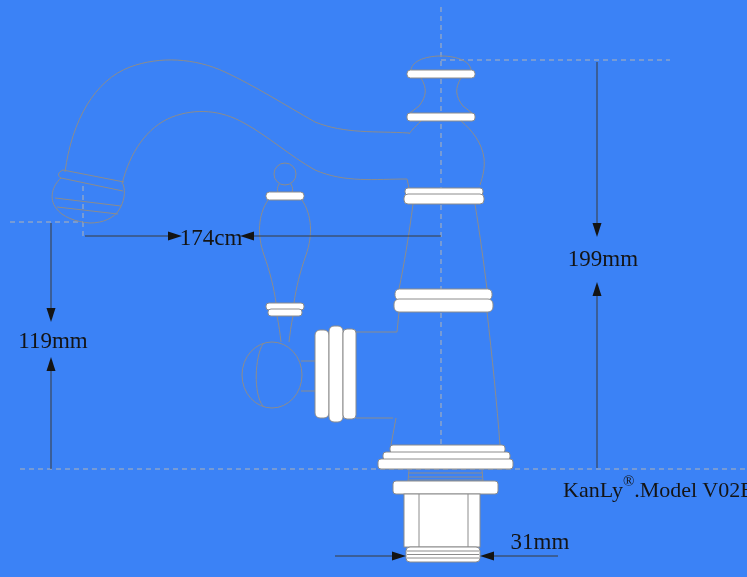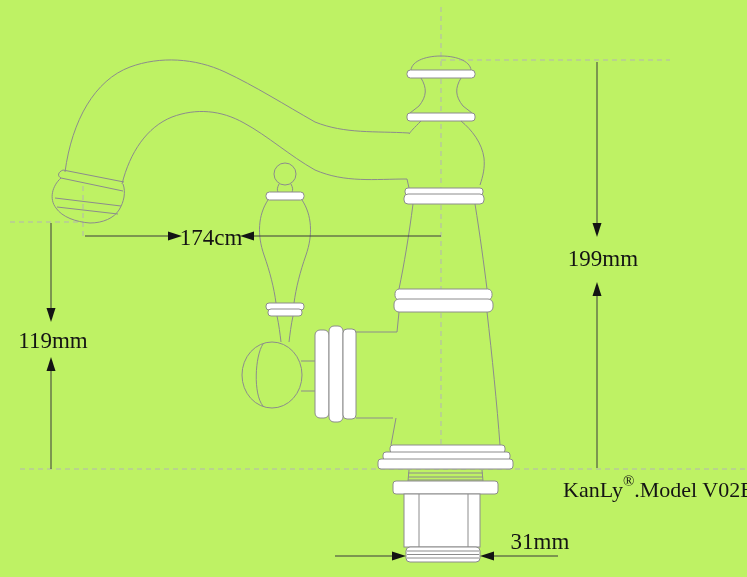--- a/index.html
+++ b/index.html
@@ -1,17 +1,17 @@
 <!DOCTYPE html>
 <html><head>
 <meta charset="utf-8">
 <style>
   html,body{margin:0;padding:0;background:#ffffff;}
   .stage{
-    position:relative;width:747px;height:577px;background:#bef264;
+    position:relative;width:747px;height:577px;background:#3b82f6;
     font-family:"Liberation Serif", serif;overflow:hidden;
   }
   svg text{font-family:"Liberation Serif", serif;fill:#141414;}
   .outline{stroke:#8c8c8c;stroke-width:1;fill:none;}
   .outline-r{stroke:#8c8c8c;stroke-width:1;fill:#ffffff;}
   .dash{stroke:#b4b4b4;stroke-width:1;fill:none;stroke-dasharray:5 4;}
   .dim{stroke:#3a3a3a;stroke-width:1;fill:none;}
   .arrow{fill:#141414;stroke:none;}
   .dim-text{font-size:23px;}
   .model-text{font-size:22px;}

